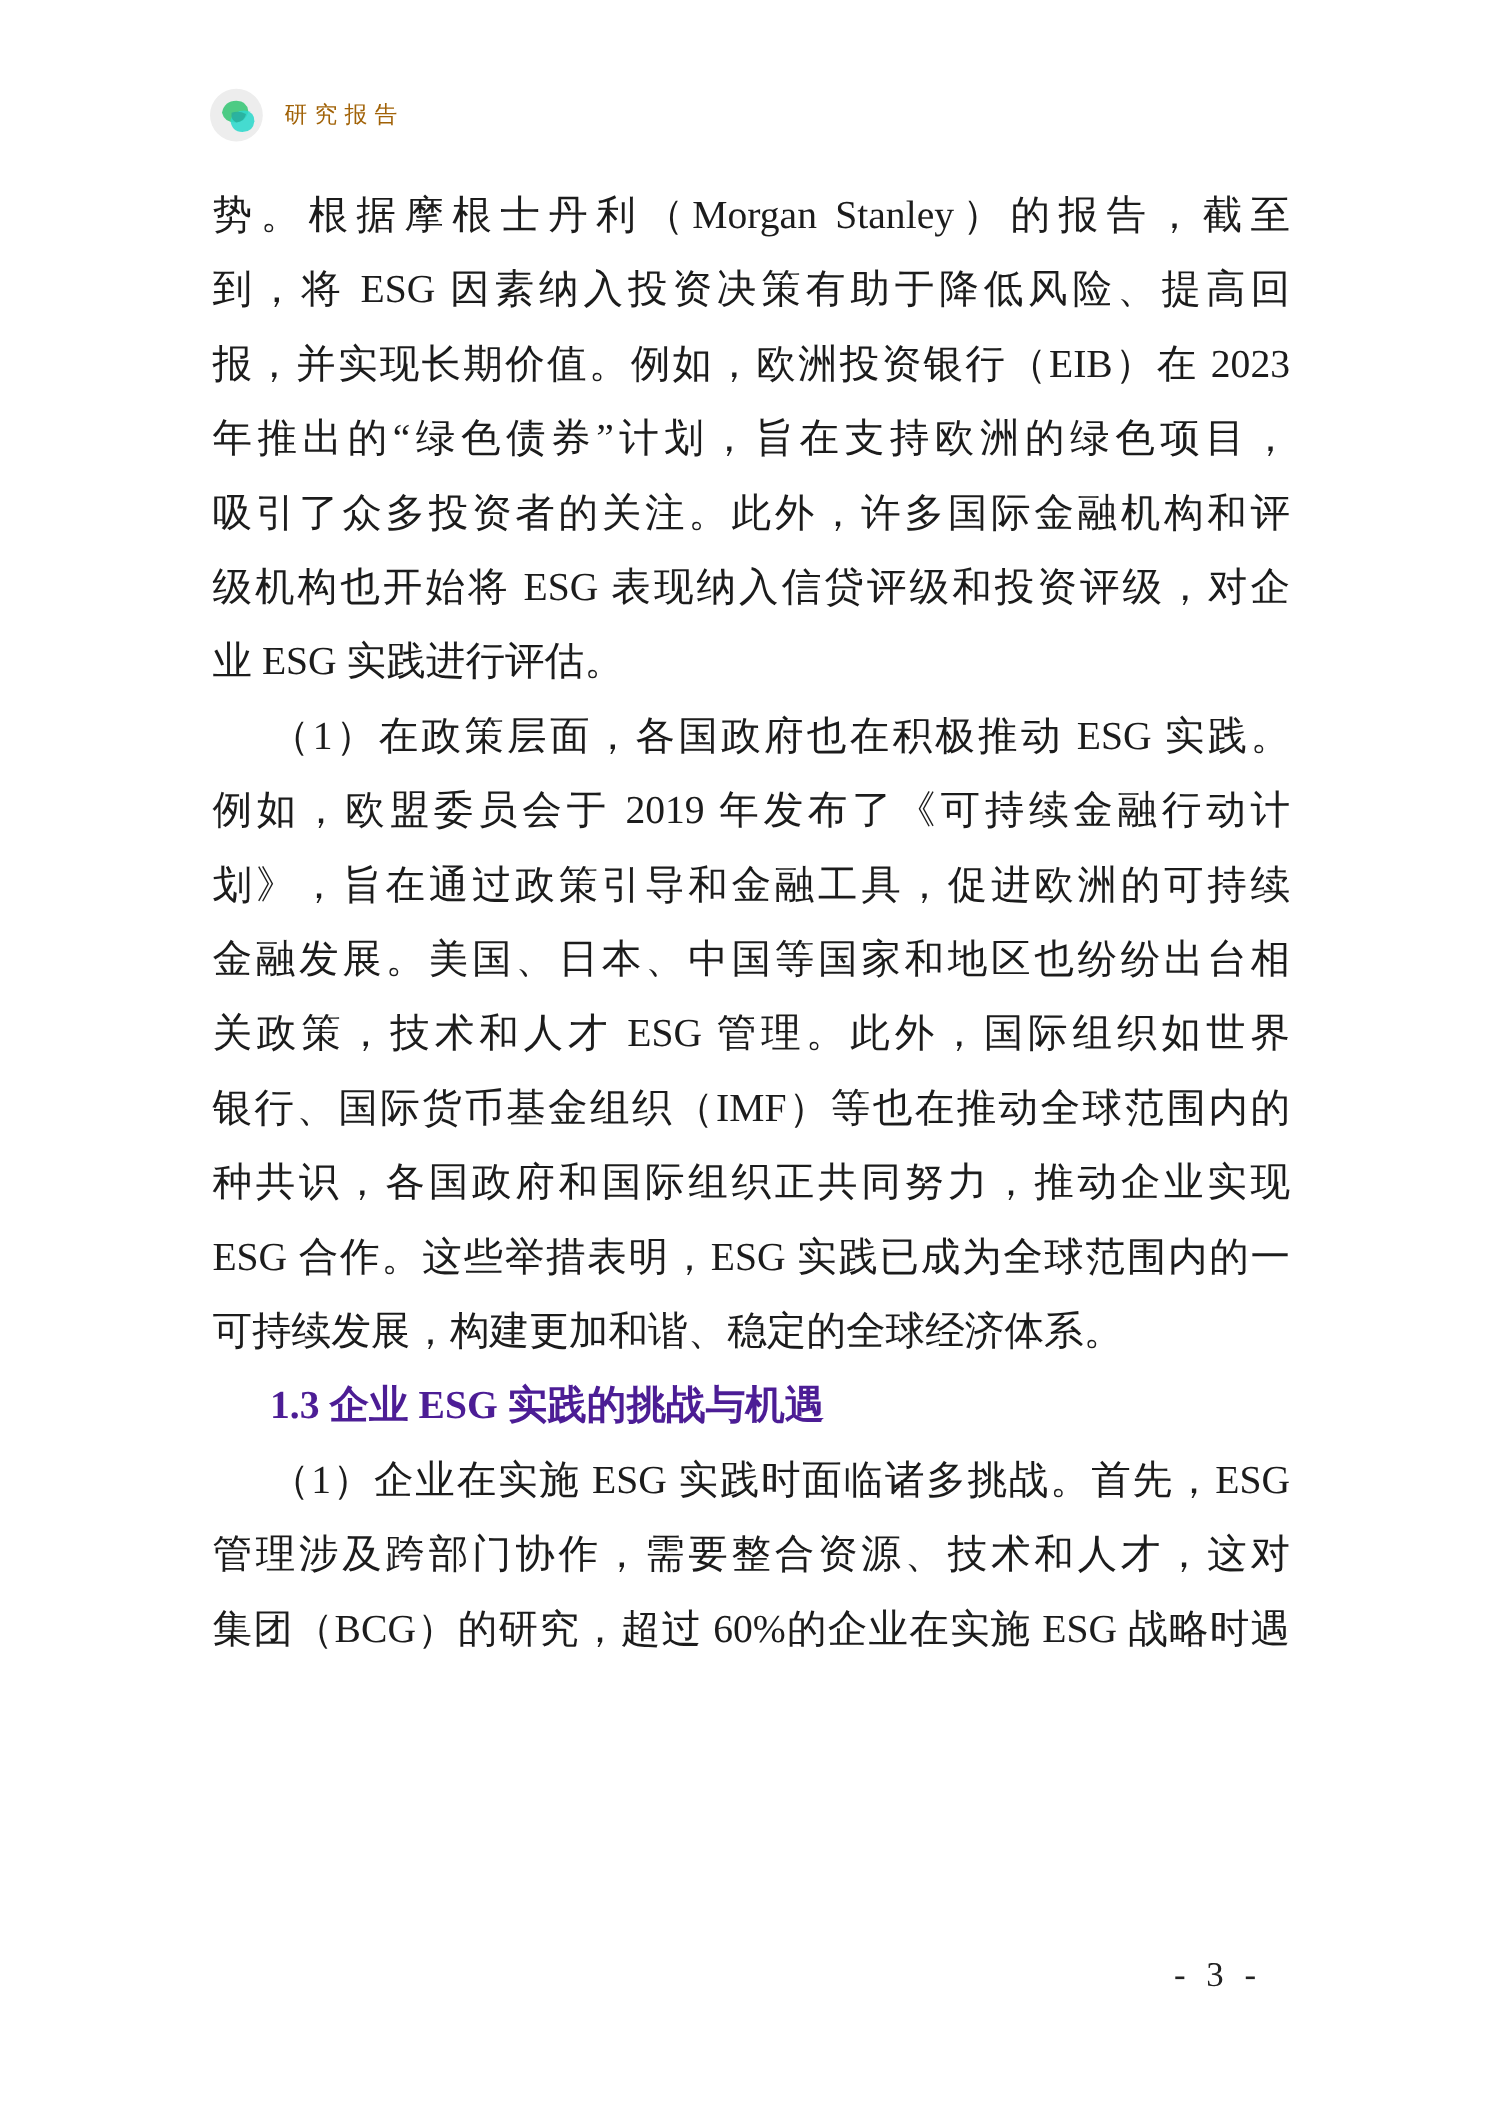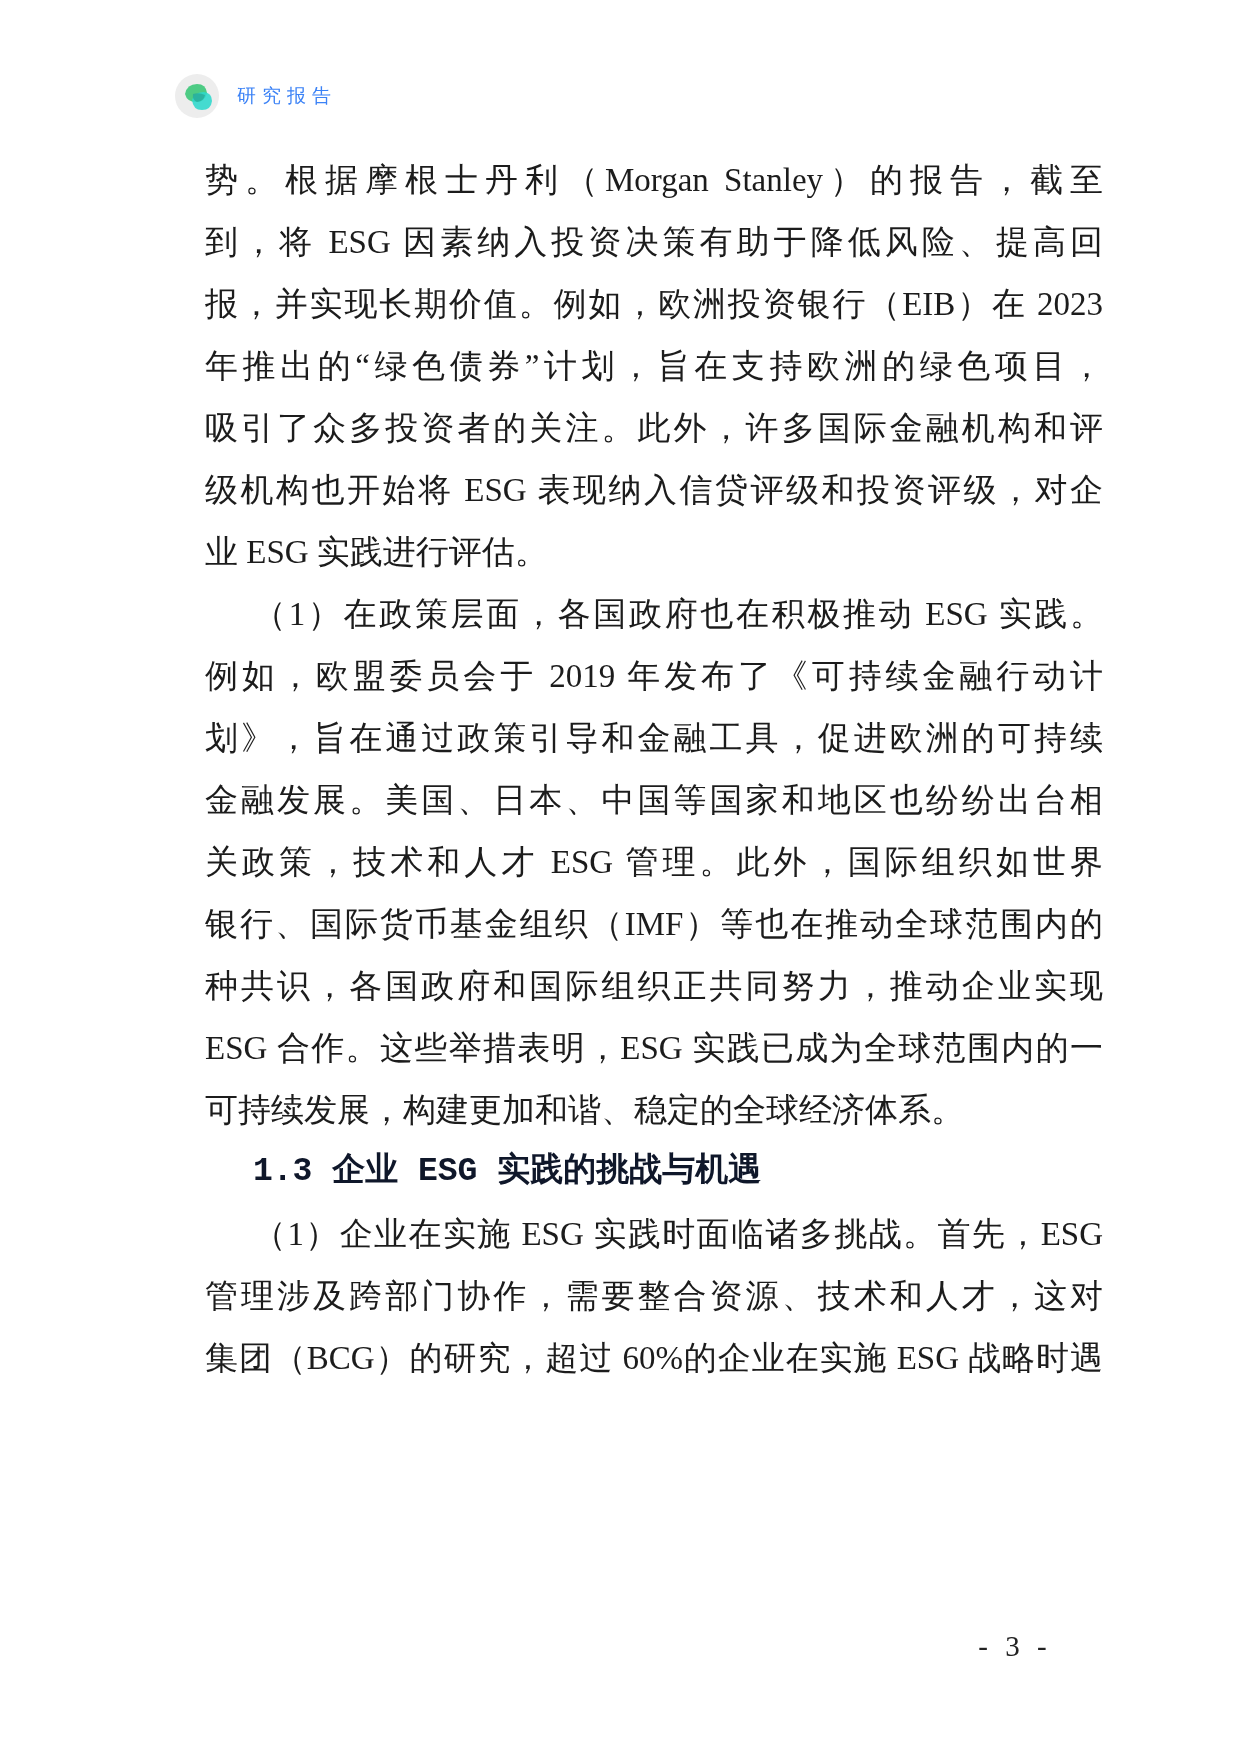--- a/index.html
+++ b/index.html
@@ -25,54 +25,53 @@
     gap: 17px;
   }
   .logo {
     width: 46px;
     height: 46px;
     display: block;
   }
   .brand-label {
     font-size: 19px;
     letter-spacing: 6px;
-    color: #3b82f6;
+    color: #a16207;
     font-family: "Liberation Serif", serif;
   }
   
   .content {
     position: absolute;
     left: 177px;
     top: 149px;
     width: 898px;
     color: #1c1c1c;
-    margin-left: 28px;
   }
   .line {
     height: 62px;
     line-height: 62px;
     font-size: 33px;
     white-space: normal;
     text-align: justify;
     text-align-last: justify;
     font-family: "Liberation Serif", serif;
     font-weight: 400;
   }
   .line.pend {
     text-align-last: left;
   }
   .line.pstart {
     text-indent: 48px;
   }
   .line.heading {
-    font-family: Liberation Mono, monospace;
+    font-family: Liberation Serif, serif;
     font-weight: 700;
     font-size: 33px;
     text-align-last: left;
-    color: #0f172a;
+    color: #4c1d95;
   }
   
   .pagenum {
     position: absolute;
     top: 1630px;
     left: 955px;
     width: 120px;
     text-align: center;
     font-size: 29px;
     letter-spacing: 5px;

